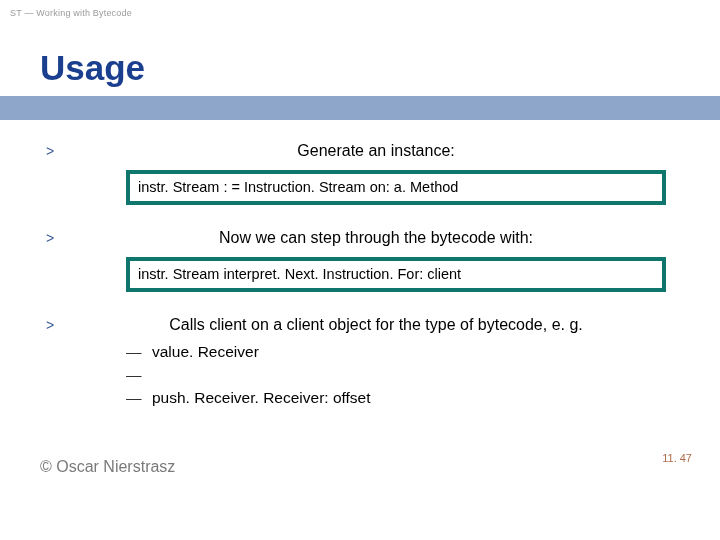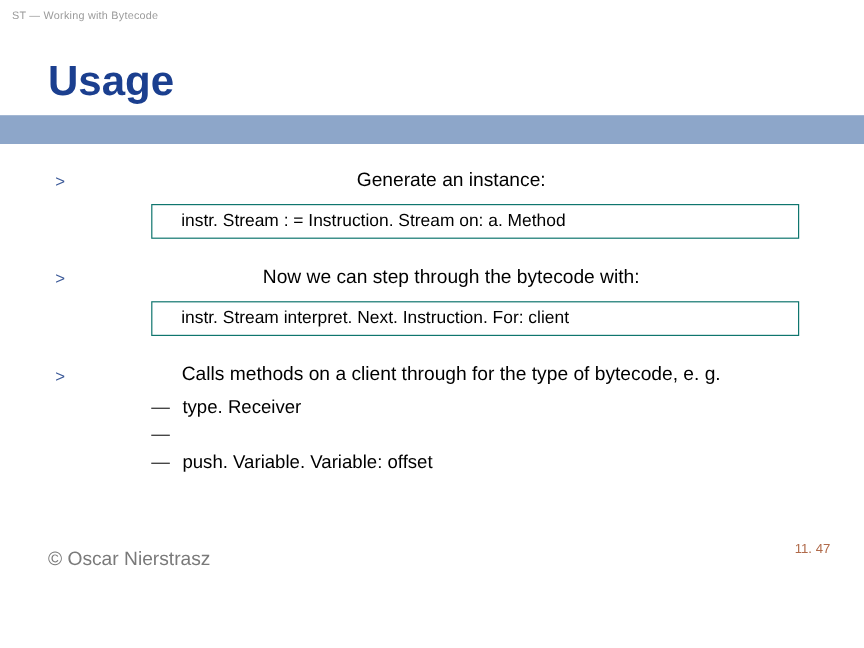--- a/index.html
+++ b/index.html
@@ -19,22 +19,22 @@
   }
   .content {
     position: absolute; top: 140px; left: 46px; right: 40px;
     font-size: 16px; line-height: 1.35;
   }
   .bullet { display: flex; margin-bottom: 6px; }
   .bullet .marker { color: #3b5998; font-size: 14px; width: 26px; flex-shrink: 0; padding-top: 2px; }
   .bullet .text { flex: 1; text-align: center; }
   .code-box {
     margin: 8px 16px 22px 80px;
-    border: 1px solid #0f766e;
-    padding: 4px 24px;
+    border: 4px solid #0f766e;
+    padding: 4px 8px;
     width: 540px;
     font-size: 14.5px;
   }
   .sub-list { margin: 6px 0 0 80px; }
   .sub-item { display: flex; margin-bottom: 2px; font-size: 15.5px; }
   .sub-item .dash { width: 26px; flex-shrink: 0; color: #333; }
   .footer-left {
     position: absolute; bottom: 2px; left: 40px;
     font-size: 16px; color: #7a7a7a;
   }
@@ -60,33 +60,33 @@
     <div class="code-box">instr. Stream : = Instruction. Stream on: a. Method</div>
 
     <div class="bullet">
       <div class="marker">&gt;</div>
       <div class="text">Now we can step through the bytecode with:</div>
     </div>
     <div class="code-box">instr. Stream interpret. Next. Instruction. For: client</div>
 
     <div class="bullet">
       <div class="marker">&gt;</div>
-      <div class="text">Calls methods on a client through for the type of bytecode, e. g.</div>
+      <div class="text">Calls client on a client object for the type of bytecode, e. g.</div>
     </div>
     <div class="sub-list">
       <div class="sub-item">
         <div class="dash">—</div>
-        <div>type. Receiver</div>
+        <div>value. Receiver</div>
       </div>
       <div class="sub-item">
         <div class="dash">—</div>
       </div>
       <div class="sub-item">
         <div class="dash">—</div>
-        <div>push. Variable. Variable: offset</div>
+        <div>push. Receiver. Receiver: offset</div>
       </div>
     </div>
 
   </div>
 
   <div class="footer-left">© Oscar Nierstrasz</div>
   <div class="footer-right">11. 47</div>
 </div>
 
 </body></html>

